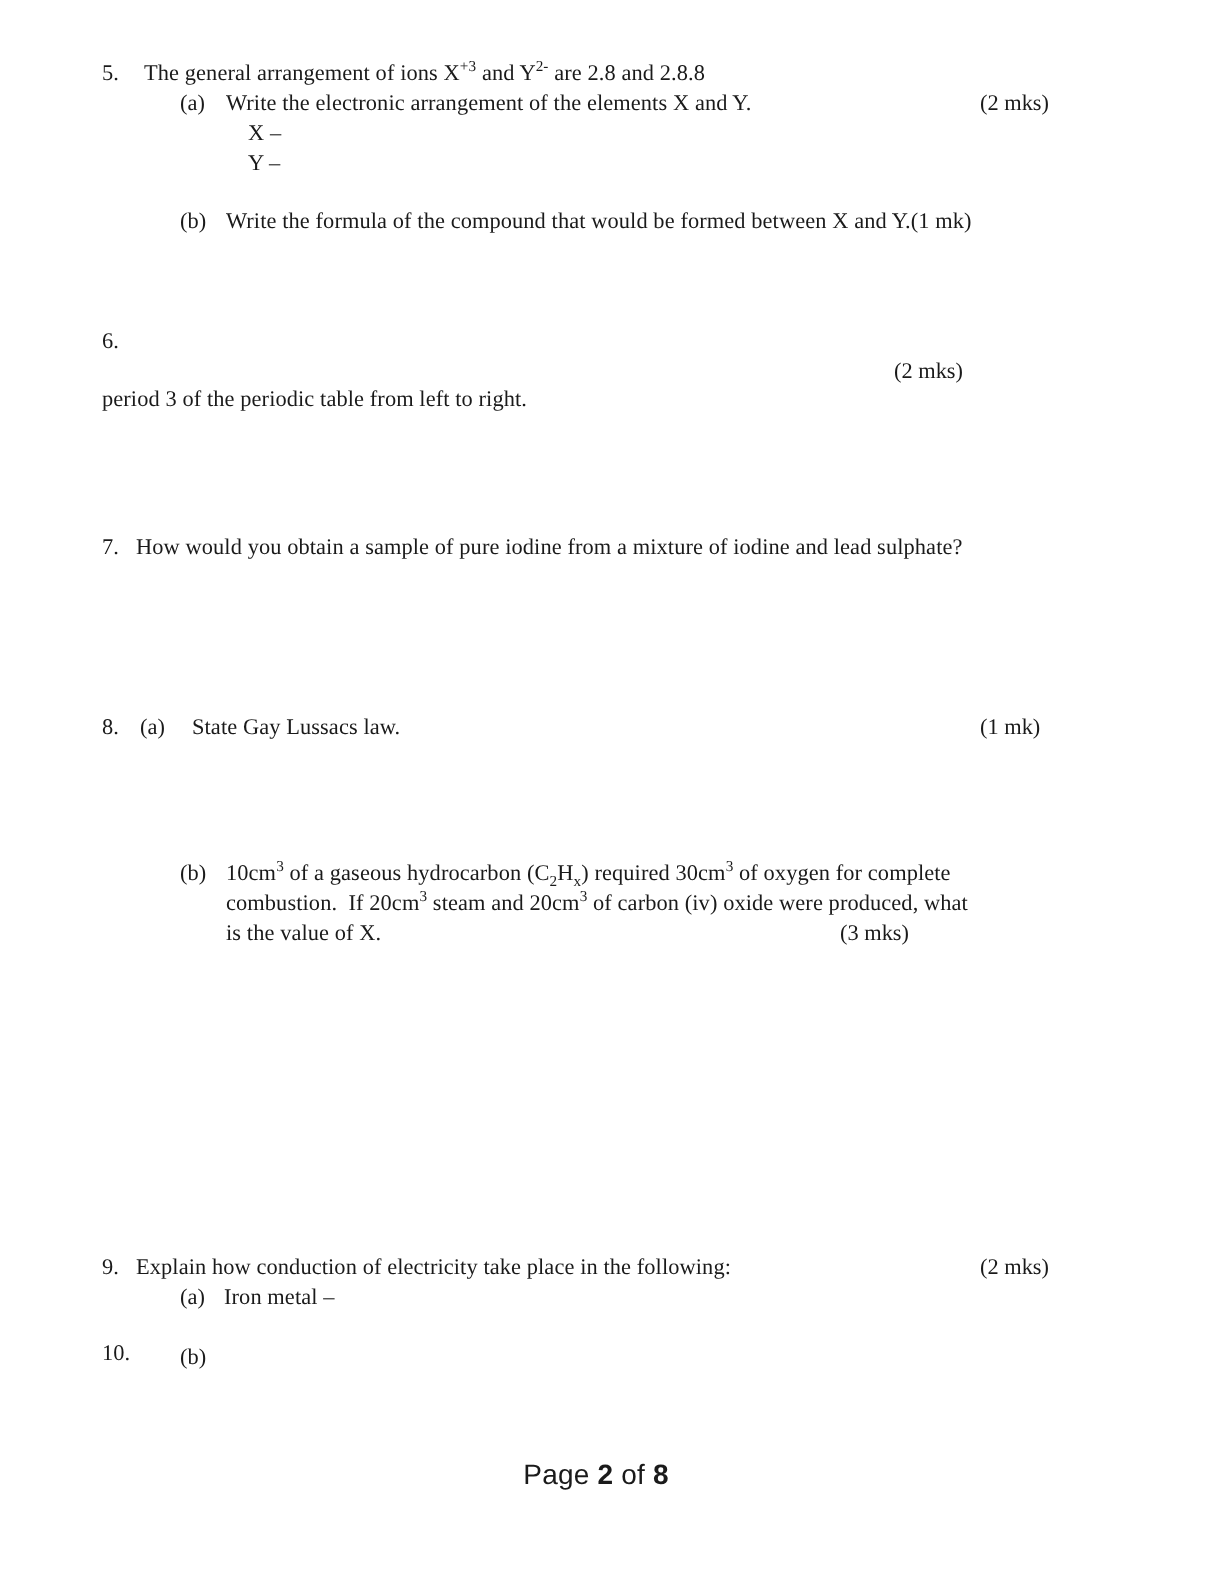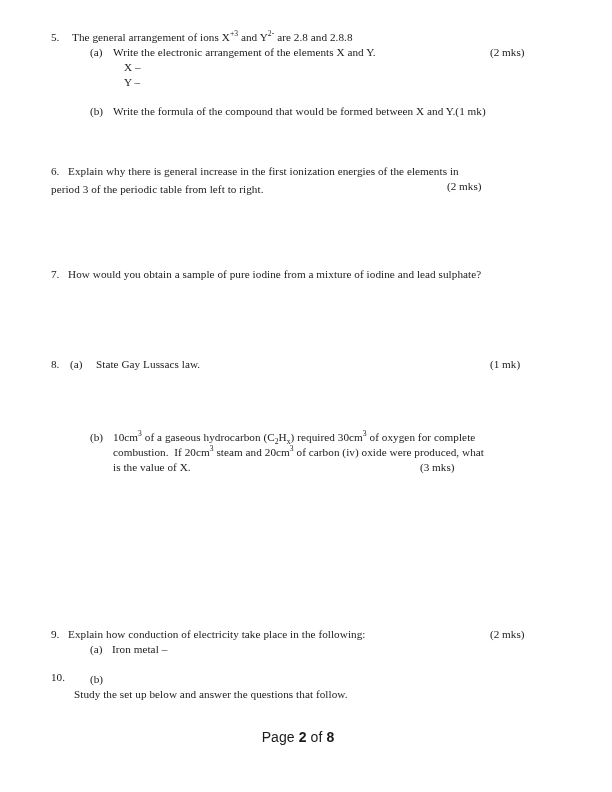--- a/index.html
+++ b/index.html
@@ -78,22 +78,21 @@
   <div class="blk" style="left:113px; top:45px; width:380px;">Write the electronic arrangement of the elements X and Y.</div>
   <div class="marks" style="left:490px; top:45px;">(2 mks)</div>
 
   <div class="blk" style="left:124px; top:60px;">X –</div>
   <div class="blk" style="left:124px; top:75px;">Y –</div>
 
   <div class="num" style="left:90px; top:104px;">(b)</div>
   <div class="blk" style="left:113px; top:104px; width:460px;">Write the formula of the compound that would be formed between X and Y.(1 mk)</div>
 
   <div class="num" style="left:51px; top:164px;">6.</div>
-  <div class="blk" style="left:68px; top:164px; width:490px;">Explain why there is general increase in the first ionization energies of the elements in</div>
-  <div class="blk" style="left:51px; top:182px; width:400px;">period 3 of the periodic table from left to right.</div>
+  <div class="blk" style="left:51px; top:193px; width:400px;">period 3 of the periodic table from left to right.</div>
   <div class="marks" style="left:447px; top:179px;">(2 mks)</div>
 
   <div class="num" style="left:51px; top:267px;">7.</div>
   <div class="blk" style="left:68px; top:267px; width:500px;">How would you obtain a sample of pure iodine from a mixture of iodine and lead sulphate?</div>
 
   <div class="num" style="left:51px; top:357px;">8.</div>
   <div class="num" style="left:70px; top:357px;">(a)</div>
   <div class="blk" style="left:96px; top:357px; width:340px;">State Gay Lussacs law.</div>
   <div class="marks" style="left:490px; top:357px;">(1 mk)</div>
 
@@ -108,17 +107,16 @@
   <div class="num" style="left:51px; top:627px;">9.</div>
   <div class="blk" style="left:68px; top:627px; width:400px;">Explain how conduction of electricity take place in the following:</div>
   <div class="marks" style="left:490px; top:627px;">(2 mks)</div>
 
   <div class="num" style="left:90px; top:642px;">(a)</div>
   <div class="blk" style="left:112px; top:642px; width:300px;">Iron metal –</div>
 
   <div class="num" style="left:90px; top:672px;">(b)</div>
 
   <div class="num" style="left:51px; top:670px;">10.</div>
-  <div class="blk" style="left:74px; top:687px; width:430px;">Study the set up below and answer the questions that follow.</div>
 
   <div class="footer"><span class="inline">Page </span><b>2</b><span class="inline"> of </span><b>8</b></div>
 
 </div>
 
 </body></html>

